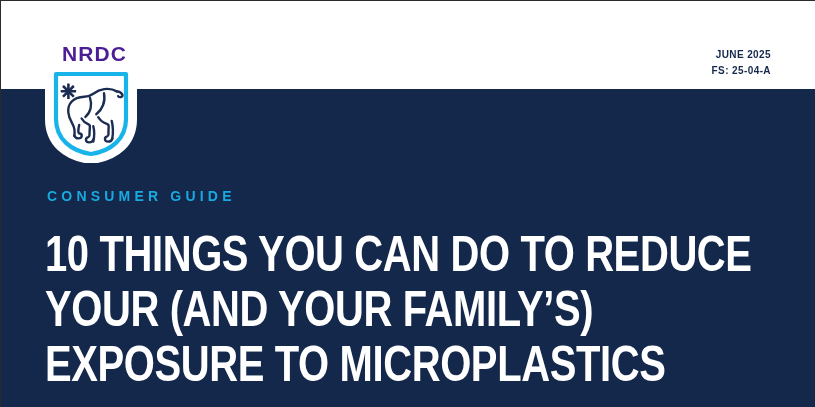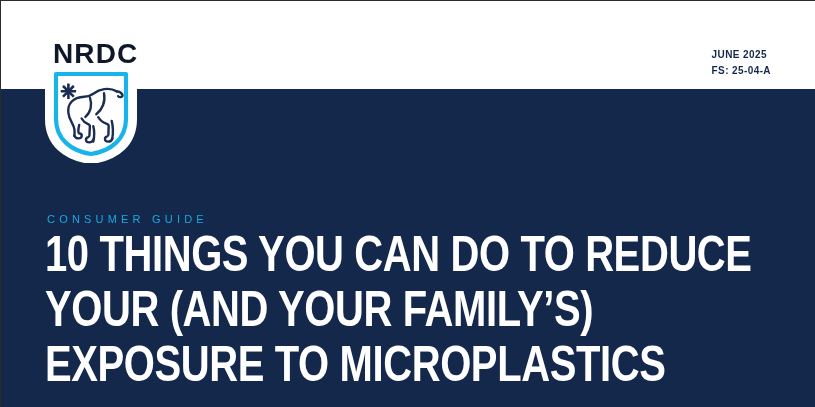--- a/index.html
+++ b/index.html
@@ -35,61 +35,62 @@
     width: 815px;
     height: 319px;
     background: #14284b;
   }
 
   
   .date-block {
     position: absolute;
     right: 44px;
     top: 46px;
+    text-align: right;
     color: #14284b;
     font-size: 10px;
     font-weight: bold;
     letter-spacing: 0.4px;
     line-height: 16px;
   }
 
   
   .logo {
     position: absolute;
     left: 44px;
     top: 42px;
     width: 92px;
     height: 120px;
   }
   .logo-word {
     position: absolute;
-    left: 8px;
+    left: 17px;
     top: 0px;
-    font-size: 28px;
+    font-size: 21px;
     font-weight: bold;
     letter-spacing: 1.1px;
-    color: #0f172a;
+    color: #4c1d95;
     line-height: 22px;
   }
   .logo-shield {
     position: absolute;
     left: 0px;
     top: 24px;
     width: 92px;
     height: 96px;
   }
 
   
   .eyebrow {
     position: absolute;
     left: 46px;
-    top: 211px;
+    top: 188px;
     color: #19a9e0;
-    font-size: 11px;
-    font-weight: normal;
+    font-size: 14px;
+    font-weight: bold;
     letter-spacing: 4.2px;
     line-height: 14px;
   }
 
   
   .headline {
     position: absolute;
     left: 44px;
     top: 226px;
     width: 720px;

